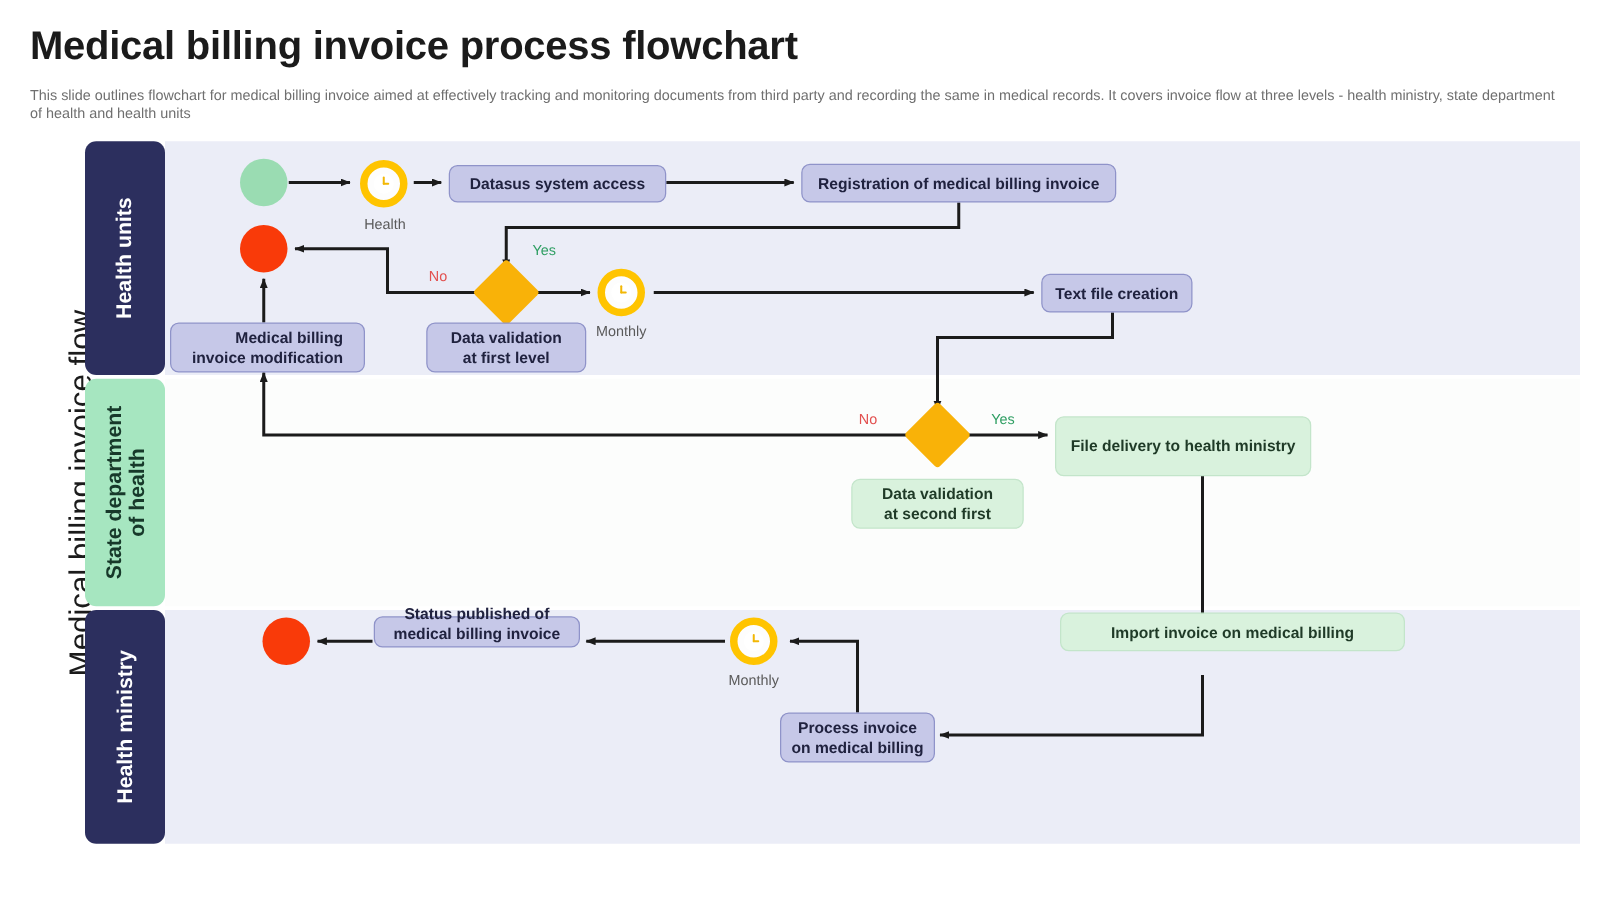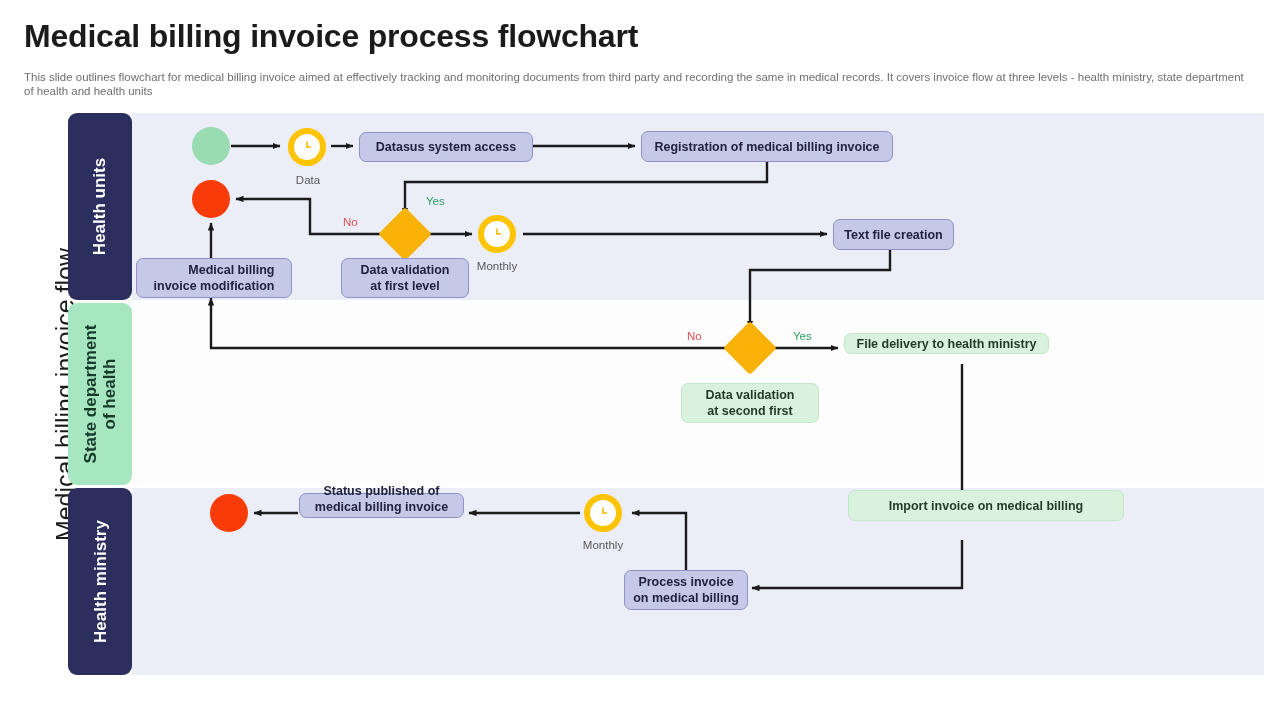--- a/index.html
+++ b/index.html
@@ -187,21 +187,21 @@
 
   <div class="node circ green" style="left:192px;top:127px;width:38px;height:38px;"></div>
 
   <div class="node clock" style="left:288px;top:128px;width:38px;height:38px;">
     <svg width="18" height="18" viewBox="0 0 18 18">
       <circle cx="9" cy="9" r="8" fill="#ffffff"></circle>
       <line x1="9" y1="9" x2="9" y2="4" stroke="#f2b705" stroke-width="1.6" stroke-linecap="round"></line>
       <line x1="9" y1="9" x2="12.6" y2="9" stroke="#f2b705" stroke-width="1.6" stroke-linecap="round"></line>
     </svg>
   </div>
-  <div class="clabel" style="left:258px;top:174px;width:100px;">Data</div>
+  <div class="clabel" style="left:258px;top:174px;width:100px;">Health</div>
 
   <div class="node pbox purple" style="left:359px;top:132px;width:174px;height:30px;">
     <span>Datasus  system  access</span>
   </div>
 
   <div class="node pbox purple" style="left:641px;top:131px;width:252px;height:31px;">
     <span>Registration  of medical billing invoice</span>
   </div>
 
   <div class="node diamond" style="left:386px;top:215px;width:38px;height:38px;"></div>
@@ -241,21 +241,21 @@
   <div class="elabel yes" style="left:793px;top:330px;">Yes</div>
   <div class="elabel no" style="left:687px;top:330px;">No</div>
 
   <div class="node pbox green" style="left:681px;top:383px;width:138px;height:40px;">
     <span>
         <i style="font-style:normal;display:block">Data validation</i>
         <i style="font-style:normal;display:block">at second  first</i>
       </span>
   </div>
 
-  <div class="node pbox green" style="left:844px;top:333px;width:205px;height:21px;">
+  <div class="node pbox green" style="left:844px;top:333px;width:205px;height:48px;">
     <span>File delivery to health ministry</span>
   </div>
 
   <div class="node pbox green" style="left:848px;top:490px;width:276px;height:31px;">
     <span>Import invoice on medical billing</span>
   </div>
 
   <div class="node pbox purple" style="left:624px;top:570px;width:124px;height:40px;text-align:center;">
     <span>
         <i style="font-style:normal;display:block">Process  invoice</i>

